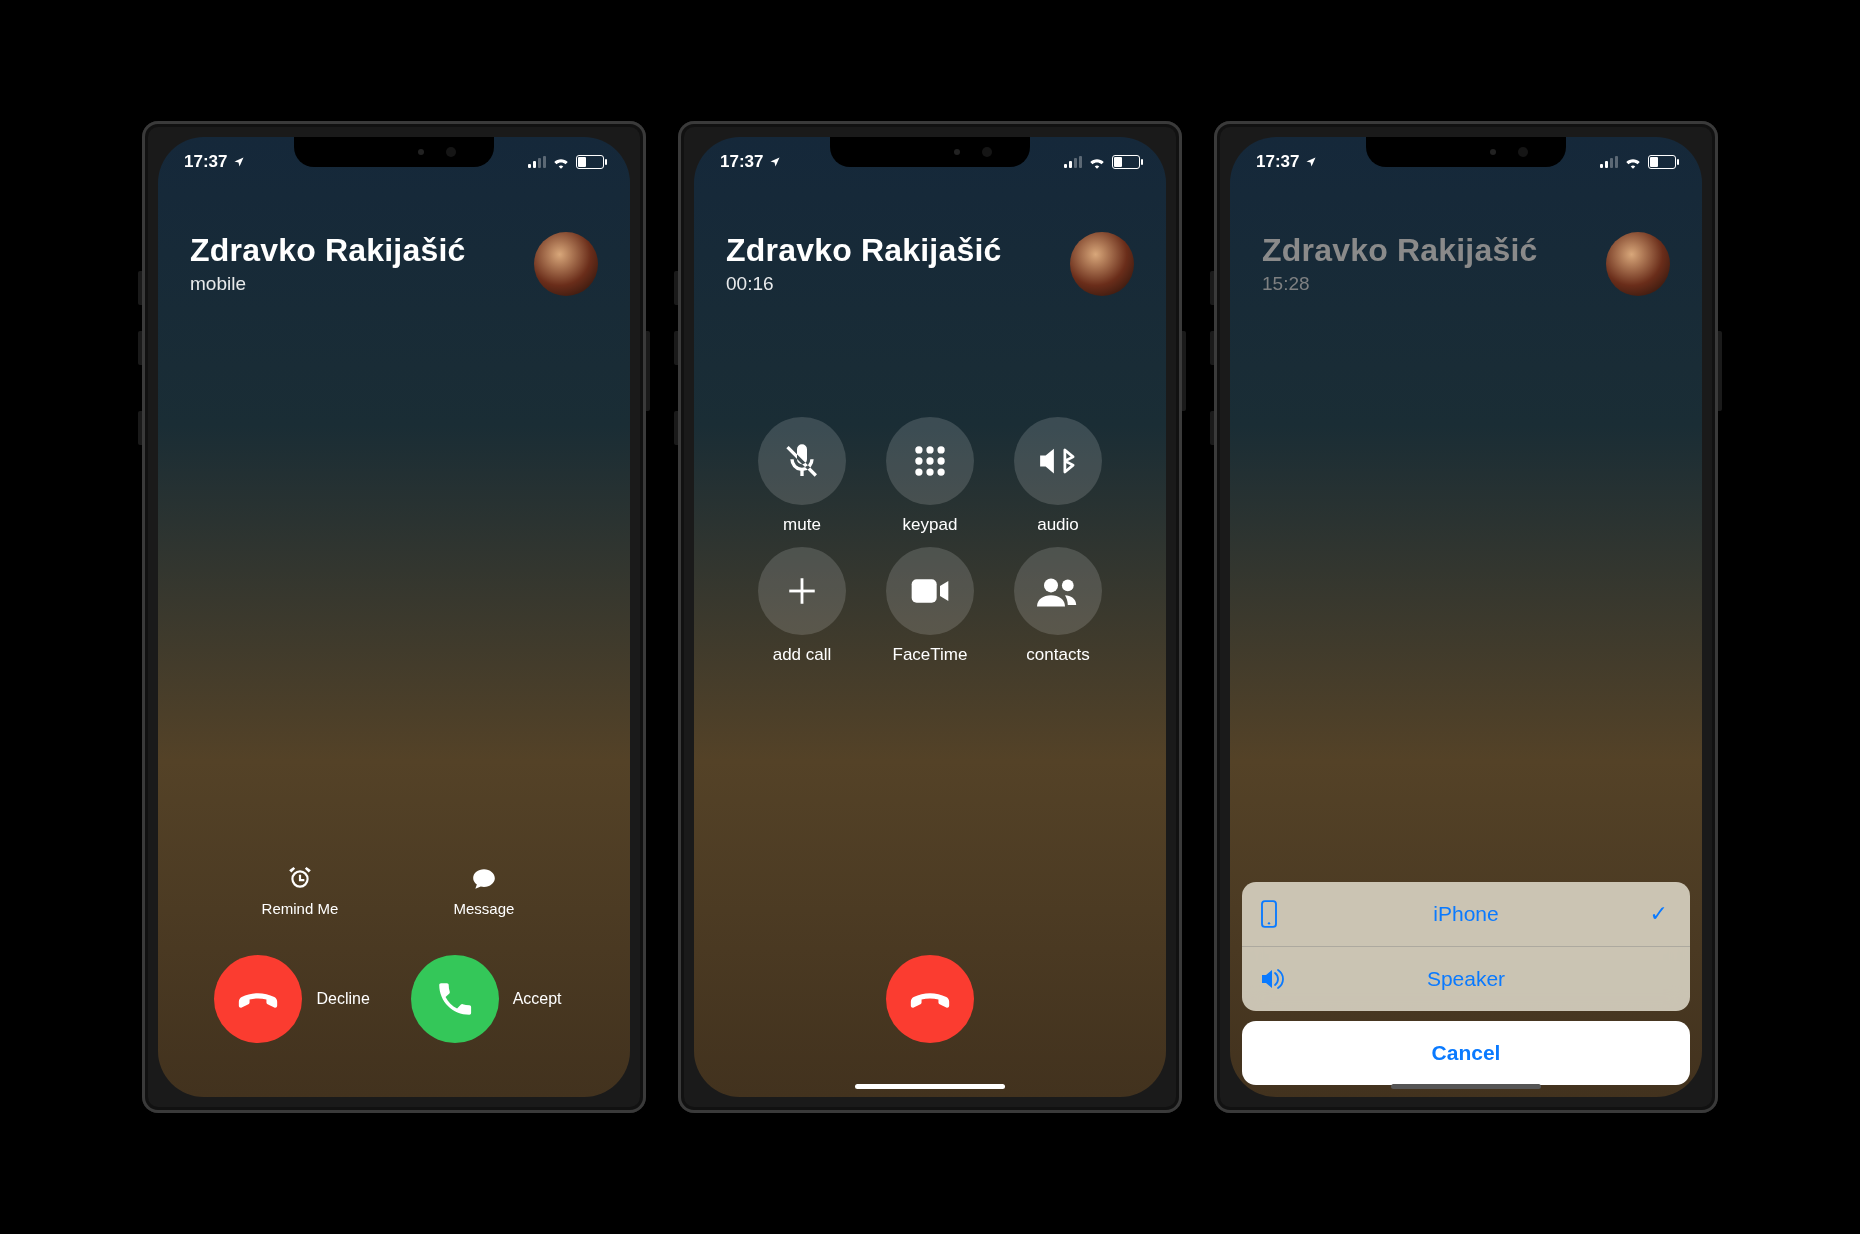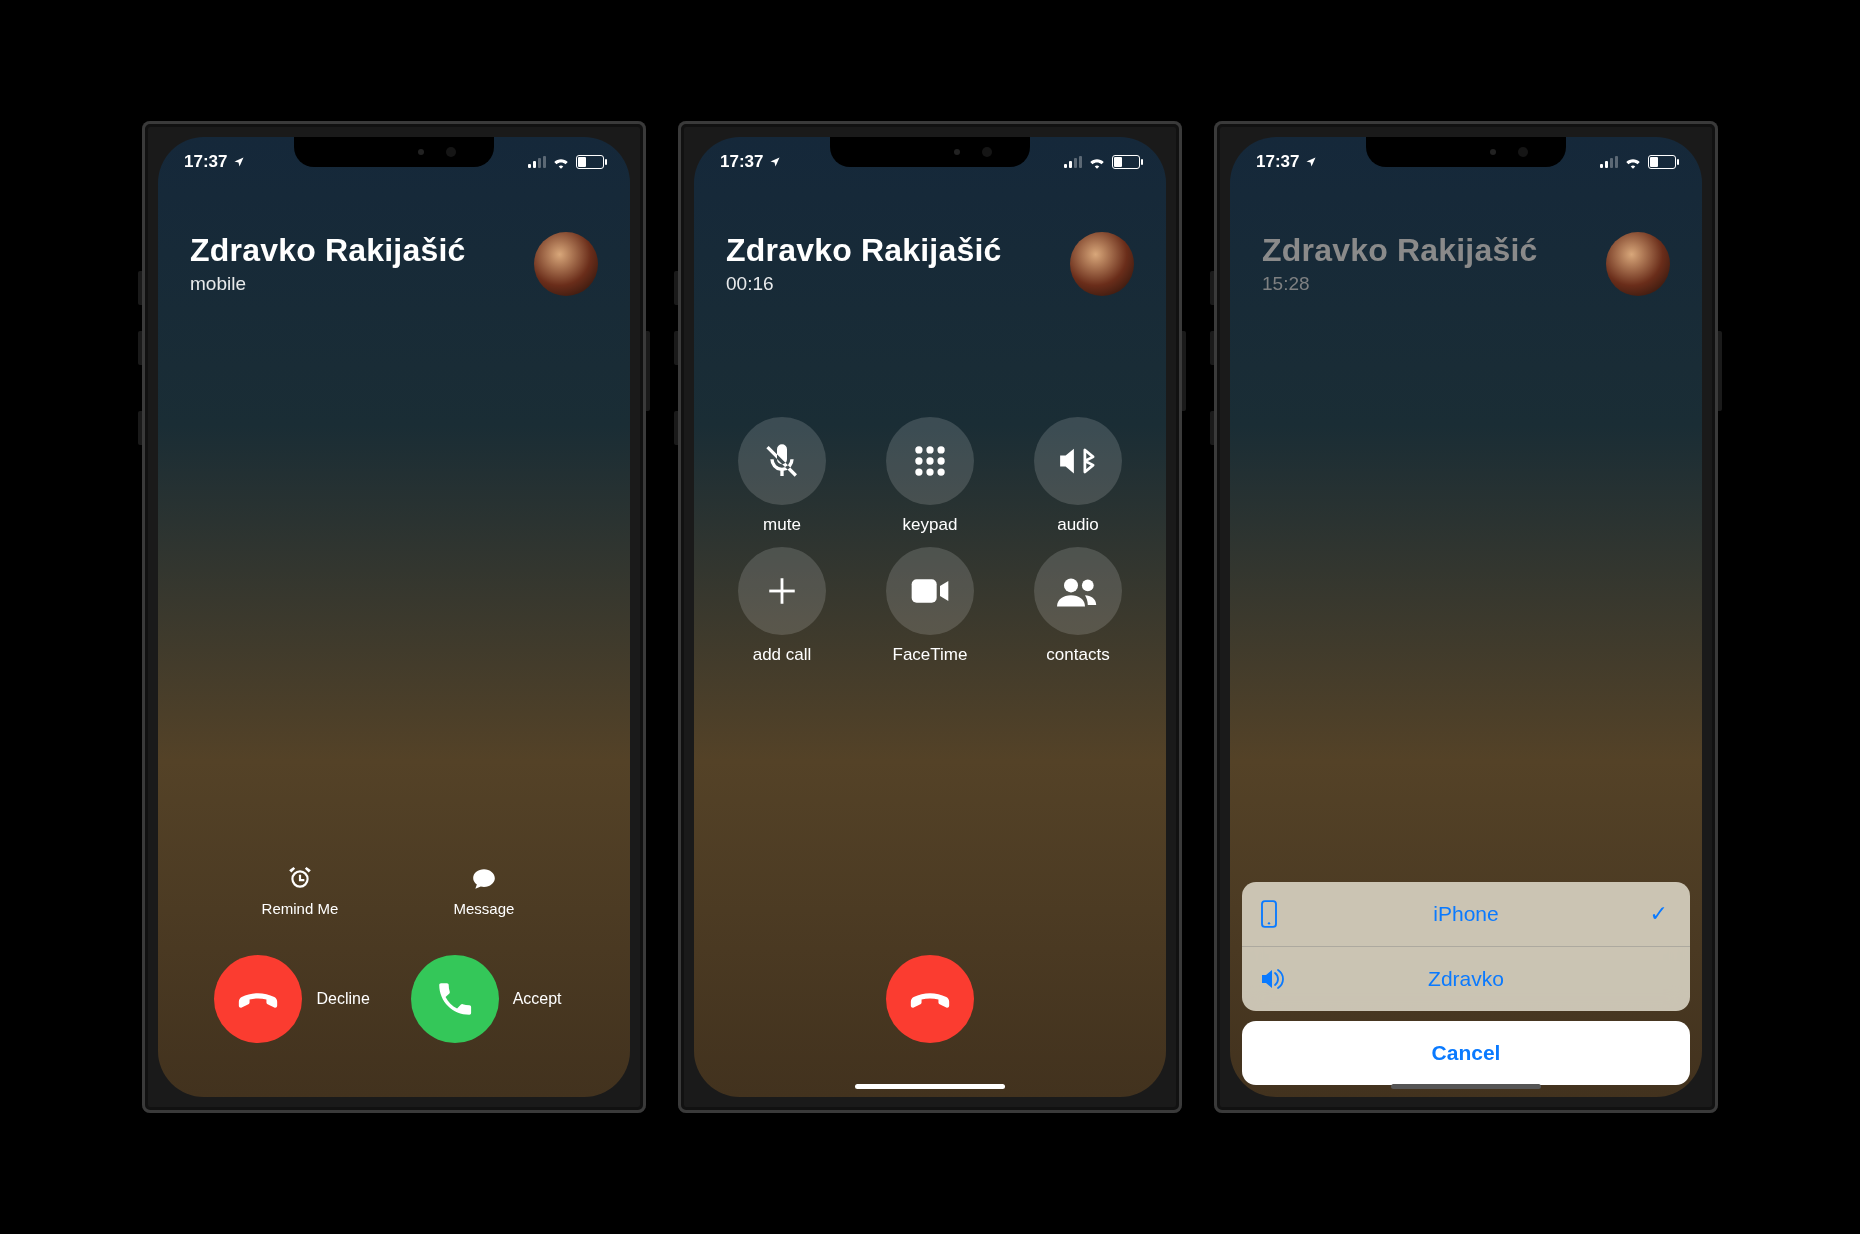--- a/index.html
+++ b/index.html
@@ -11,21 +11,21 @@
     width: 1860px;
     height: 1234px;
     display: flex;
     justify-content: center;
     align-items: center;
     gap: 32px;
   }
   .phone-frame {
     width: 472px;
     height: 960px;
-    border-radius: 8px;
+    border-radius: 16px;
     background: #1a1a1a;
     box-shadow: inset 0 0 0 3px #3a3a3a, inset 0 0 0 6px #111, 0 4px 22px rgba(0,0,0,0.8);
     padding: 16px;
     position: relative;
     box-sizing: content-box;
   }
   .phone-frame::before { 
     content: "";
     position: absolute;
     left: -4px;
@@ -122,21 +122,21 @@
   .circle.muted{ background:rgba(255,255,255,0.15); }
   .circle svg { fill:#fff; }
   .bbtn .bl { font-size:16px; }
   
   .controls {
     position:absolute; top:280px; left:0; right:0;
     display:grid;
     grid-template-columns: repeat(3, 94px);
     grid-auto-rows: 130px;
     justify-content:center;
-    column-gap:54px;
+    column-gap:34px;
   }
   .ctrl { display:flex; flex-direction:column; align-items:center; gap:10px;}
   .ctrl .cl { font-size:17px; }
   .endcall { position:absolute; bottom:54px; left:50%; transform:translateX(-50%); }
   .home-ind { position:absolute; bottom:8px; left:50%; transform:translateX(-50%);
     width:150px; height:5px; border-radius:3px; background:#fff; }
   
   .sheet {
     position:absolute; left:12px; right:12px; bottom:12px;
   }
@@ -407,21 +407,21 @@
           <span class="si-check">✓</span>
         </div>
         <div class="sheet-item">
           <span class="si-icon">
             <svg width="28" height="22" viewBox="0 0 28 22" fill="#0a7aff">
                 <path d="M2 7v8h4l6 5V2L6 7H2z"></path>
                 <path d="M15 5c2 1.5 3 3.5 3 6s-1 4.5-3 6" fill="none" stroke="#0a7aff" stroke-width="1.8" stroke-linecap="round"></path>
                 <path d="M18 2c3 2 5 5 5 9s-2 7-5 9" fill="none" stroke="#0a7aff" stroke-width="1.8" stroke-linecap="round"></path>
               </svg>
           </span>
-          <span>Zdravko</span>
+          <span>Speaker</span>
         </div>
       </div>
       <div class="sheet-cancel">
         <span>Cancel</span>
       </div>
     </div>
     <div class="home-ind" style="background:#555"></div>
   </div>
 </div>
 

